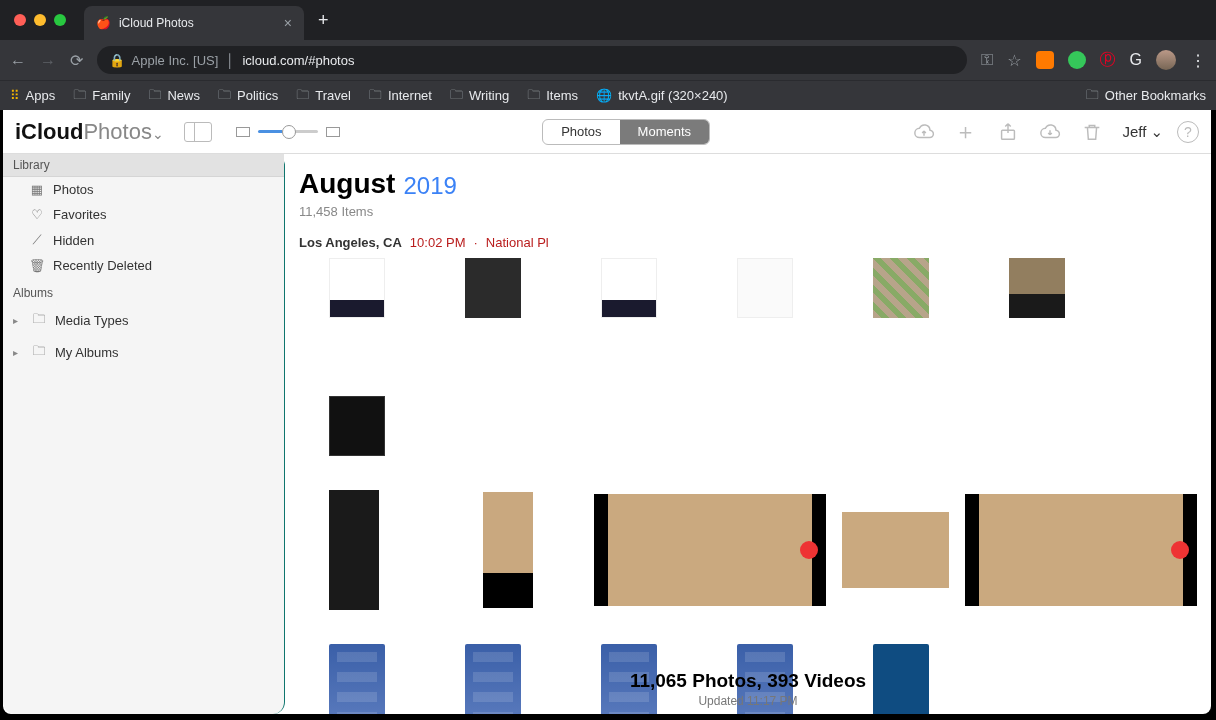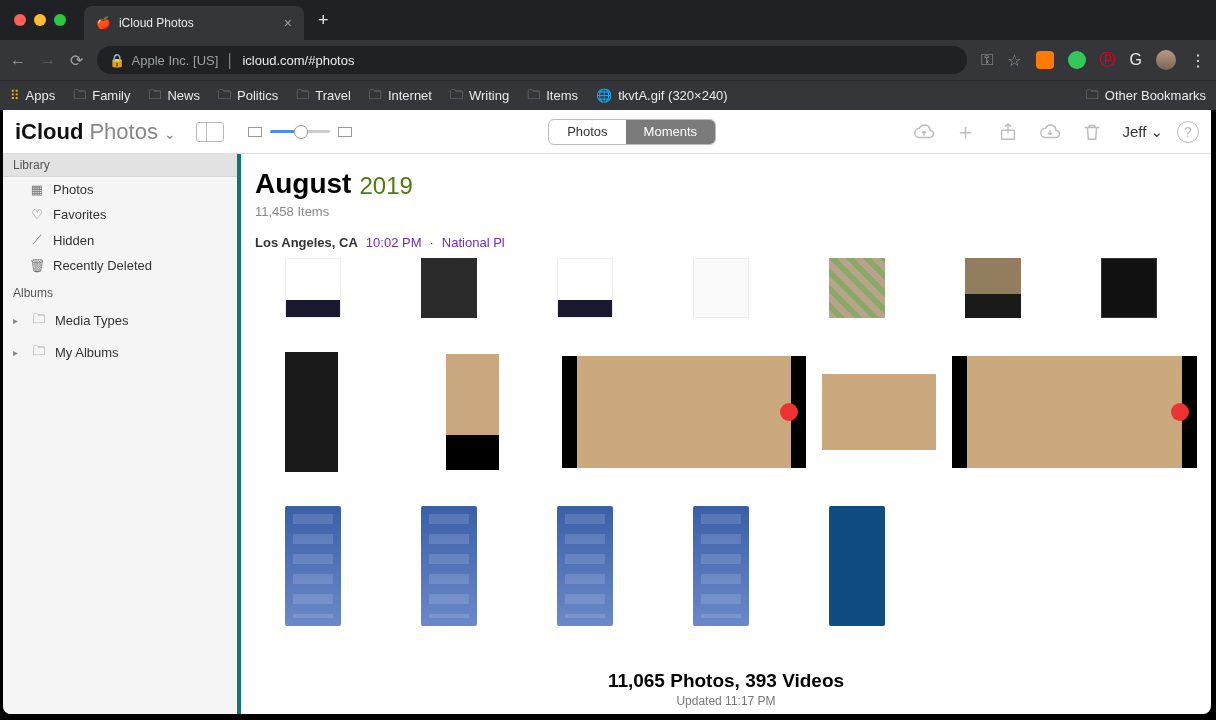--- a/index.html
+++ b/index.html
@@ -25,52 +25,52 @@
   .avatar { width: 20px; height: 20px; border-radius: 50%; background: linear-gradient(#b98,#765); }
 
   .bmbar { height: 30px; background: #35363a; border-top: 1px solid #2a2b2f; display: flex; align-items: center; padding: 0 10px; gap: 18px; color: #e8eaed; font-size: 13px; }
   .bm { display: flex; align-items: center; gap: 6px; color: #e8eaed; }
   .bm .foldericon { color: #9aa0a6; }
   .bmbar .spacer { flex: 1; }
 
   
   .app { position: absolute; left: 3px; right: 5px; top: 110px; bottom: 6px; background: #fff; display: flex; flex-direction: column; border-radius: 0 0 8px 8px; overflow: hidden; }
   .apptoolbar { height: 44px; border-bottom: 1px solid #ddd; display: flex; align-items: center; padding: 0 12px; gap: 14px; }
-  .brand { font-size: 22px; display: flex; align-items: baseline; gap: 6px; }
+  .brand { font-size: 22px; display: flex; align-items: baseline; }
   .brand .b1 { font-weight: 600; color: #111; } .brand .b2 { color: #888; } .brand .chev { color: #888; font-size: 14px; }
   .sidebartoggle { width: 28px; height: 20px; border: 1px solid #bbb; border-radius: 3px; position: relative; margin-left: 6px; }
   .sidebartoggle::before { content: ""; position: absolute; left: 9px; top: 0; bottom: 0; width: 1px; background: #bbb; }
   .zoom { display: flex; align-items: center; gap: 8px; margin-left: 10px; }
   .zoom .tiny, .zoom .big { width: 14px; height: 10px; border: 1px solid #999; }
   .zoom .slider { width: 60px; height: 3px; background: linear-gradient(to right,#4a90e2 0 40%,#ccc 40% 100%); border-radius: 2px; position: relative; }
   .zoom .slider::after { content: ""; position: absolute; left: 40%; top: -5px; width: 12px; height: 12px; background: #fff; border: 1px solid #999; border-radius: 50%; }
 
   .seg { margin: 0 auto; display: flex; border: 1px solid #bbb; border-radius: 6px; overflow: hidden; height: 26px; }
   .seg div { padding: 0 18px; font-size: 13px; display: flex; align-items: center; color: #333; }
   .seg .active { background: #7b7b7b; color: #fff; }
 
   .tbicons { display: flex; gap: 20px; color: #bcbcbc; align-items: center; }
   .tbicons svg { width: 22px; height: 22px; }
   .user { color: #333; font-size: 15px; display: flex; align-items: center; gap: 4px; margin-left: 6px; }
   .help { width: 22px; height: 22px; border: 1.5px solid #bbb; border-radius: 50%; color: #bbb; display: flex; align-items: center; justify-content: center; font-size: 14px; }
 
   .appbody { flex: 1; display: flex; overflow: hidden; }
-  .sidebar { width: 238px; background: #f5f5f5; border-right: 4px solid #0f766e; font-size: 13px; color: #333; }
+  .sidebar { width: 282px; background: #f5f5f5; border-right: 1px solid #0f766e; font-size: 13px; color: #333; border-radius: 12px; }
   .sidebar .sectionhdr { background: #e2e2e2; color: #555; padding: 4px 10px; font-size: 12px; border-bottom: 1px solid #d5d5d5; }
   .sidebar .item { display: flex; align-items: center; gap: 8px; padding: 5px 10px 5px 26px; }
   .sidebar .item.withdisc { padding-left: 10px; }
   .sidebar .disc { width: 10px; color: #888; font-size: 10px; }
   .sidebar .icon { color: #777; width: 16px; text-align: center; }
 
   .main { flex: 1; overflow: auto; padding: 14px 14px 60px 14px; position: relative; }
   .hdr { display: flex; align-items: flex-end; gap: 8px; }
-  .hdr .month { font-size: 28px; font-weight: 700; } .hdr .year { font-size: 24px; color: #4d7c0f; font-weight: 400; }
+  .hdr .month { font-size: 28px; font-weight: 700; } .hdr .year { font-size: 24px; color: #3b82f6; font-weight: 400; }
   .subcount { color: #888; font-size: 13px; margin-top: 4px; }
   .loc { margin-top: 16px; font-size: 13px; color: #333; display: flex; gap: 8px; }
-  .loc .city { font-weight: 700; } .loc .time,.loc .place { color: #6d28d9; }
+  .loc .city { font-weight: 700; } .loc .time,.loc .place { color: #b91c1c; }
 
   .grid { display: flex; flex-wrap: wrap; gap: 78px 80px; margin-top: 8px; align-items: flex-end; }
   .row2 { display: flex; gap: 16px; margin-top: 34px; align-items: center; }
   .row3 { display: flex; gap: 80px; margin-top: 34px; }
   .thumb { background: #222; }
   .ph-tall { width: 56px; height: 60px; background: linear-gradient(#fff 70%, #1a1a2e 70%); border: 1px solid #eee; }
   .ph-dark { width: 56px; height: 60px; background: #2b2b2b; }
   .ph-doc { width: 56px; height: 60px; background: #fafafa; border: 1px solid #eee; }
   .ph-collage { width: 56px; height: 60px; background: repeating-linear-gradient(45deg,#b7a48a,#b7a48a 6px,#8a6 6px,#8a6 12px); }
   .ph-strip { width: 56px; height: 60px; background: linear-gradient(#927e5f 60%,#1a1a1a 60%); }

